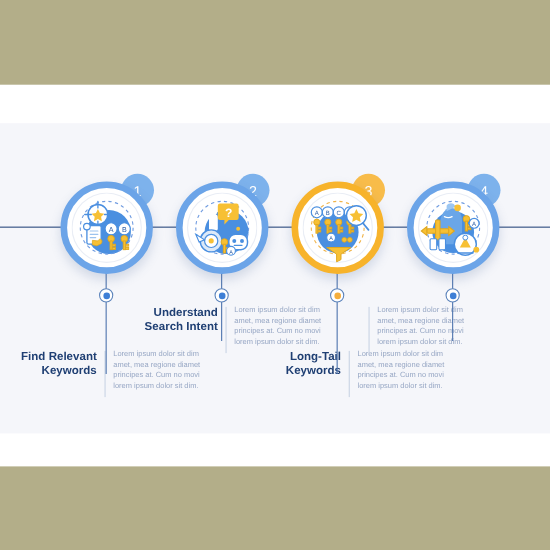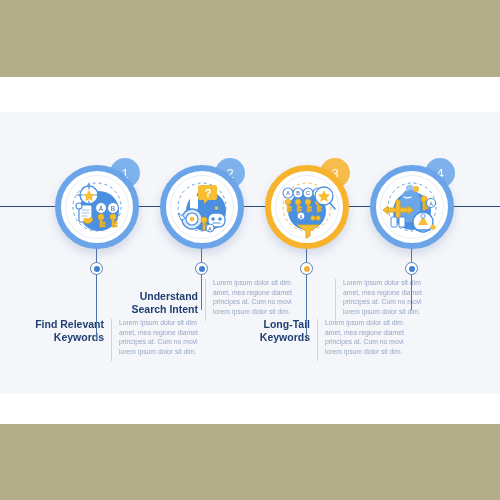--- a/index.html
+++ b/index.html
@@ -130,21 +130,21 @@
               <rect x="37" y="47" width="3" height="1.8"></rect>
               <rect x="37" y="50" width="3" height="1.8"></rect>
             <circle cx="48" cy="42" r="3"></circle>
               <rect x="47" y="44" width="2" height="8"></rect>
               <rect x="49" y="47" width="3" height="1.8"></rect>
               <rect x="49" y="50" width="3" height="1.8"></rect>
           </g>
         </svg>
       </div>
     </div>
-    <div class="tblock" style="left:26px;top:318px;width:180px;">
+    <div class="tblock" style="left:10px;top:318px;width:180px;">
       <div class="ttitle" style="width:78px;">Find Relevant
 Keywords</div>
       <div class="divider" style="margin:1px 7px 0 7px;height:42px;"></div>
       <div class="tdesc" style="width:84px;">Lorem ipsum dolor sit dim
 amet, mea regione diamet
 principes at. Cum no movi
 lorem ipsum dolor sit dim.</div>
     </div>
   </div>
 
@@ -182,21 +182,21 @@
             <circle cx="34" cy="45" r="3"></circle>
               <rect x="33" y="47" width="2" height="8"></rect>
               <rect x="35" y="50" width="3" height="1.8"></rect>
           </g>
           <circle cx="40" cy="53" r="4" fill="#fff" stroke="#4a8fe0" stroke-width="1"></circle>
           <text x="40" y="55.5" font-size="5" fill="#2d5fa8" text-anchor="middle" font-family="Liberation Sans, sans-serif">A</text>
         </svg>
       </div>
     </div>
     <div class="tblock" style="left:120px;top:278px;width:190px;">
-      <div class="ttitle" style="width:78px;margin-top:12px;">Understand
+      <div class="ttitle" style="width:78px;">Understand
 Search Intent</div>
       <div class="divider" style="margin:1px 7px 0 7px;height:42px;"></div>
       <div class="tdesc" style="width:84px;">Lorem ipsum dolor sit dim
 amet, mea regione diamet
 principes at. Cum no movi
 lorem ipsum dolor sit dim.</div>
     </div>
   </div>
 
   <div class="step">

